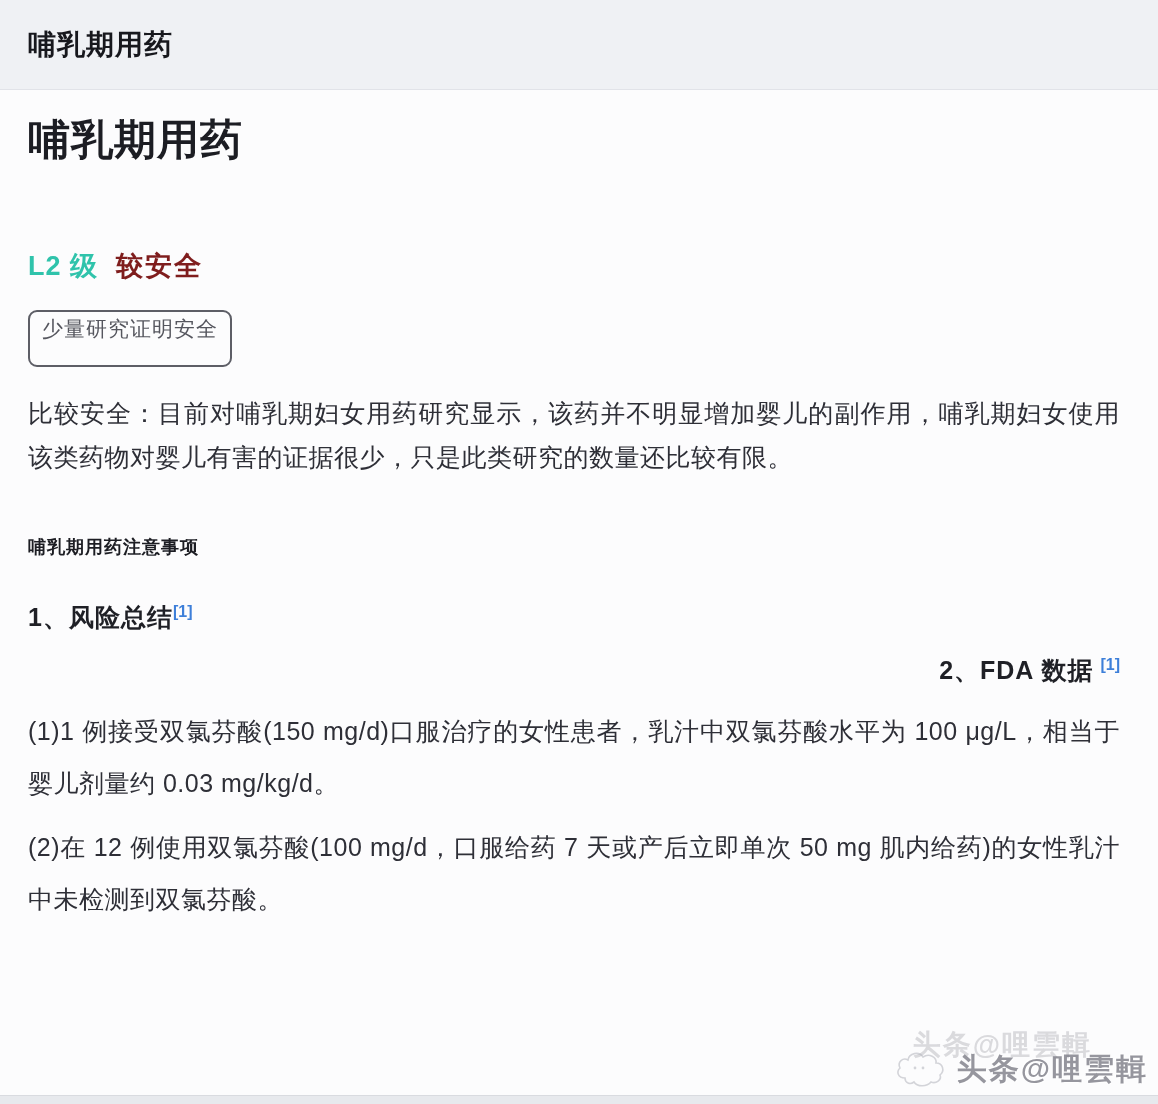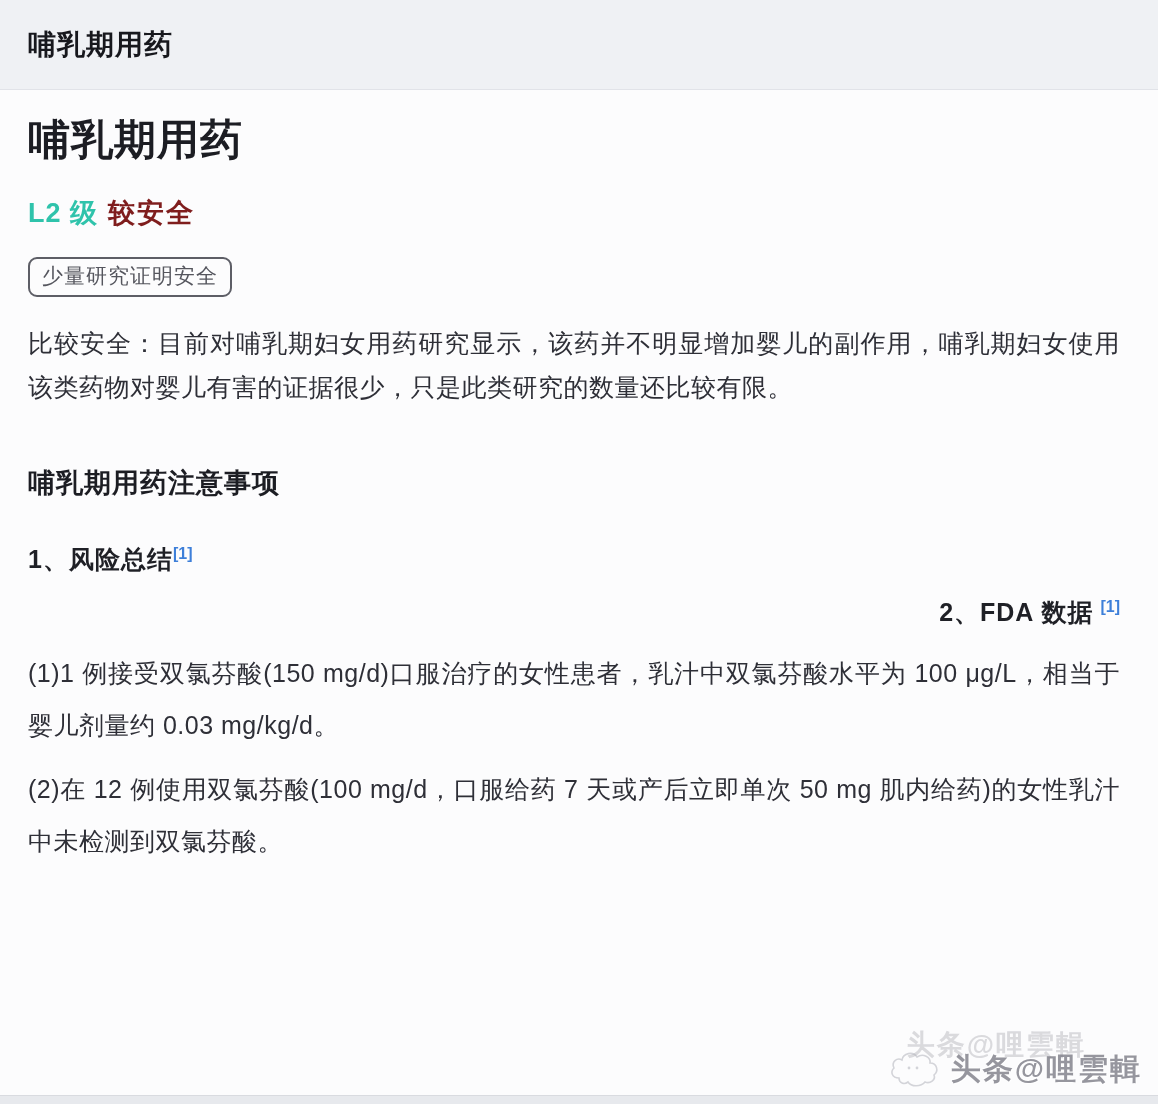--- a/index.html
+++ b/index.html
@@ -37,61 +37,61 @@
   }
   .page-title {
     margin-top: 22px;
     font-size: 42px;
     font-weight: 700;
     color: #1c1d23;
     letter-spacing: 1px;
   }
 
   .rating-row {
-    margin-top: 27px;
+    margin-top: 80px;
     display: flex;
     align-items: baseline;
-    gap: 10px;
+    gap: 18px;
   }
   .rating-level {
     font-size: 27px;
     font-weight: 600;
     color: #2fc3ab;
     letter-spacing: 1px;
   }
   .rating-label {
     font-size: 27px;
     font-weight: 700;
     color: #7f1d1d;
     letter-spacing: 2px;
   }
 
   .rating-badge {
     display: inline-block;
     margin-top: 26px;
     border: 2px solid #5d5e66;
     border-radius: 9px;
-    padding: 3px 12px 5px 12px;
+    padding: 3px 12px 22px 12px;
     font-size: 21px;
     color: #55565e;
     letter-spacing: 1px;
   }
 
   .summary {
     margin-top: 24px;
     font-size: 25px;
     line-height: 44px;
     color: #2e2f37;
     letter-spacing: 0.5px;
     text-align: justify;
   }
 
   .notes-heading {
     margin-top: 56px;
-    font-size: 27px;
+    font-size: 18px;
     font-weight: 700;
     color: #1c1d23;
     letter-spacing: 1px;
   }
 
   .sub-heading {
     margin-top: 42px;
     font-size: 25px;
     font-weight: 700;
     color: #1f2026;
@@ -113,21 +113,21 @@
     color: #2e2f37;
     letter-spacing: 0.5px;
     text-align: justify;
   }
   .note-item.first { margin-top: 18px; }
   .fda-gap { margin-top: 20px; text-align: right; }
 
   
   .watermark {
     position: absolute;
-    right: 16px;
+    right: 10px;
     bottom: 14px;
     display: flex;
     align-items: center;
     gap: 6px;
     pointer-events: none;
   }
   .watermark .wm-ghost {
     position: absolute;
     right: 56px;
     bottom: 26px;

